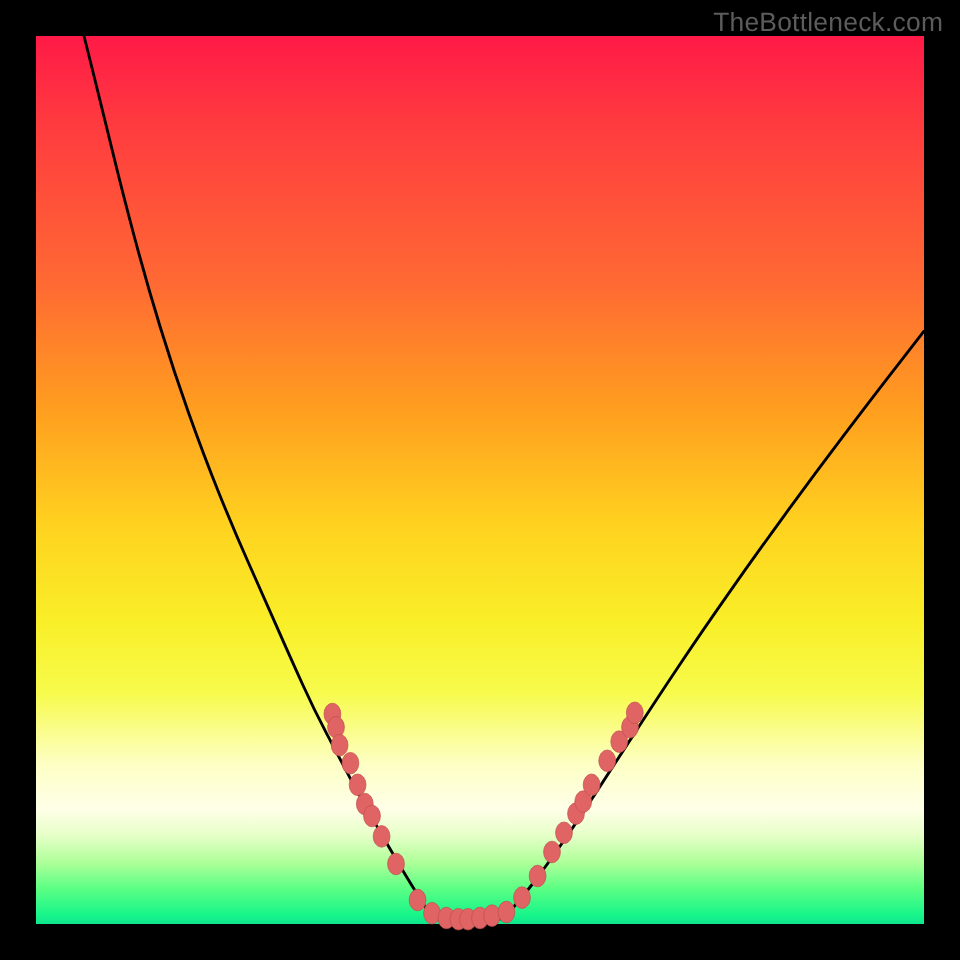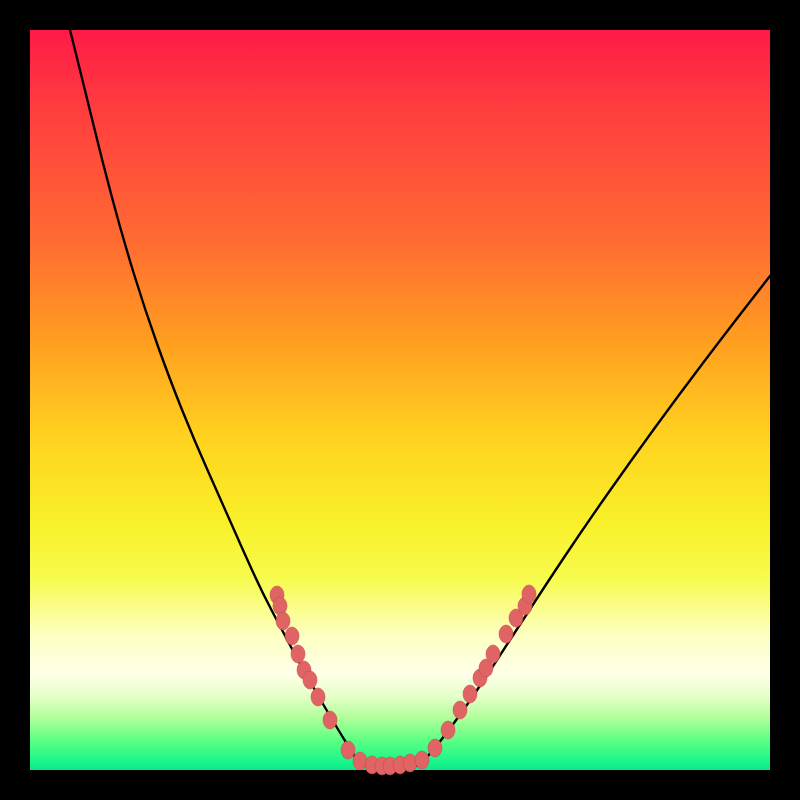--- a/index.html
+++ b/index.html
@@ -60,20 +60,21 @@
     left: 0;
     width: 740px;
     height: 740px;
     overflow: visible;
   }
 </style>
 </head>
 <body>
 
 <div class="frame">
+  <div class="watermark">TheBottleneck.com</div>
 
   <div class="plot">
     <svg class="curves" viewBox="0 0 740 740" preserveAspectRatio="none">
       <path id="curve-left" fill="none" stroke-width="2.4" stroke-linecap="round" d="M 40 0 Q 40 0 47.5 30 Q 55 60 63.5 95 Q 72 130 82 167.5 Q 92 205 103.5 242.5 Q 115 280 127.5 315 Q 140 350 152.5 381 Q 165 412 177.5 440 Q 190 468 201 493 Q 212 518 222 540 Q 232 562 242 581 Q 252 600 261 617 Q 270 634 278 648 Q 286 662 293 674 Q 300 686 306 696 Q 312 706 317 714 Q 322 722 326 728.5 L 330 735" stroke="#000000"></path>
       <path id="curve-floor" fill="none" stroke-width="2.4" stroke-linecap="round" d="M 330 735 Q 330 735 337.5 736.5 Q 345 738 352.5 738.5 Q 360 739 367.5 738.5 Q 375 738 382.5 736.5 L 390 735" stroke="#000000"></path>
       <path id="curve-right" fill="none" stroke-width="2.4" stroke-linecap="round" d="M 390 735 Q 390 735 397.5 726.5 Q 405 718 415 705 Q 425 692 437.5 674 Q 450 656 465 633 Q 480 610 497.5 583 Q 515 556 535 526 Q 555 496 577.5 464 Q 600 432 624 399 Q 648 366 673 333 Q 698 300 719 273 L 740 246" stroke="#000000"></path>
       <g id="marker-group">
           <ellipse cx="247" cy="565" rx="7" ry="9" fill="#e06464" stroke="#c24f4f" stroke-width="0.6"></ellipse>
           <ellipse cx="250" cy="576" rx="7" ry="9" fill="#e06464" stroke="#c24f4f" stroke-width="0.6"></ellipse>
           <ellipse cx="253" cy="591" rx="7" ry="9" fill="#e06464" stroke="#c24f4f" stroke-width="0.6"></ellipse>

